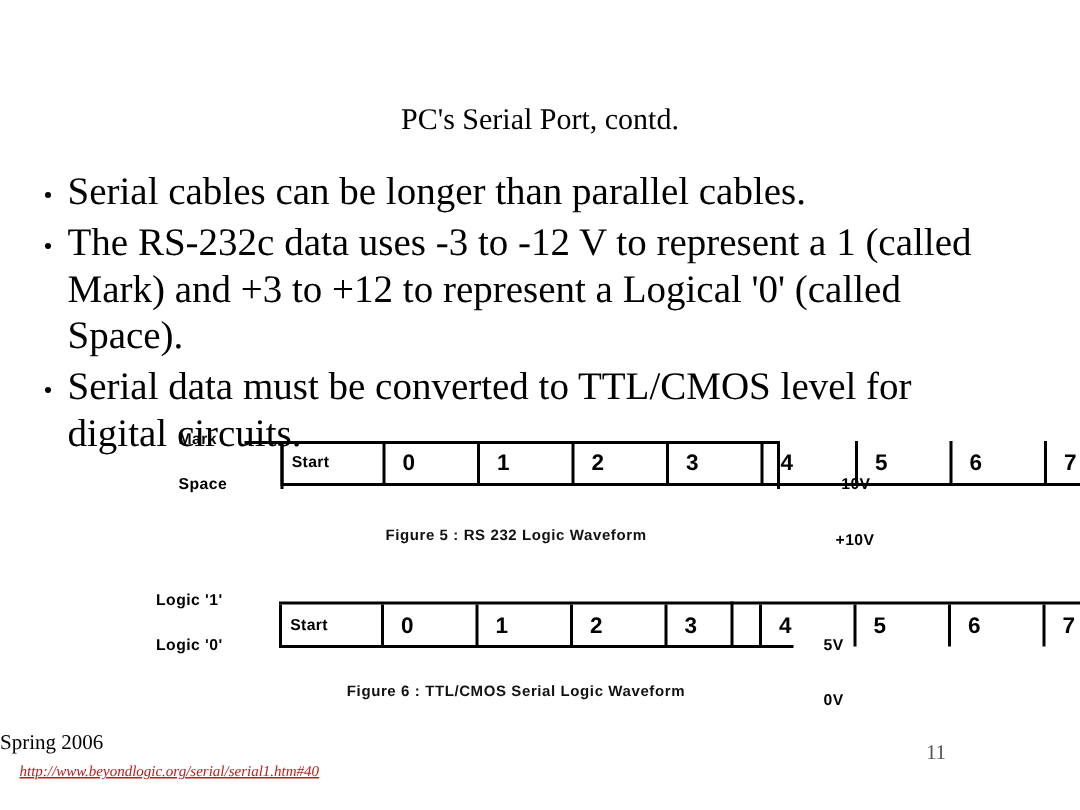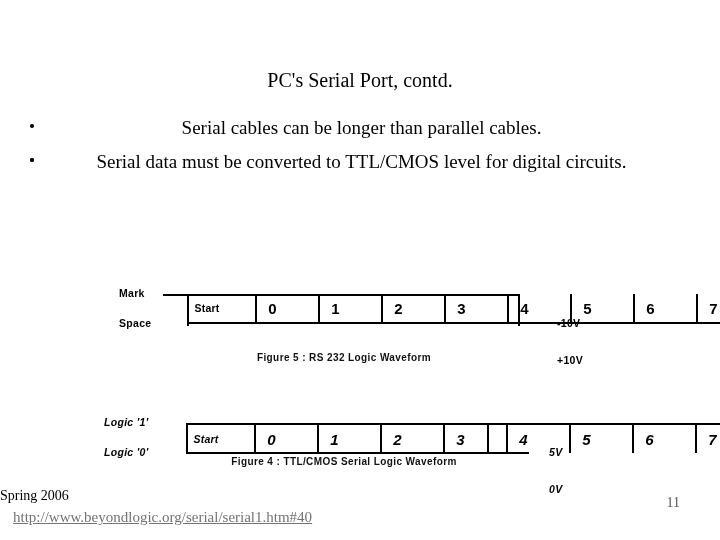--- a/index.html
+++ b/index.html
@@ -28,23 +28,22 @@
     font-family: "Liberation Serif", "DejaVu Serif", serif;
     white-space: nowrap;
   }
 
   
   #body-text {
     position: absolute;
     left: 28px;
     top: 112px;
     width: 650px;
-    font-size: 19px;
+    font-size: 26px;
     line-height: 31px;
-    text-align: center;
   }
   .bullet-line {
     position: relative;
     padding-left: 17px;
     margin: 0 0 3px 0;
     text-indent: 0;
   }
   .bullet-dot {
     position: absolute;
     left: 2px;
@@ -56,21 +55,21 @@
   }
   .bullet-line .txt { display: inline; }
 
   
   .figure {
     position: absolute;
     left: 0;
     width: 656px;
   }
   #figure5 { top: 286px; }
-  #figure4 { top: 406px; font-style: italic; }
+  #figure4 { top: 384px; }
 
   .wave-wrap {
     position: relative;
     height: 60px;
     width: 720px;
   }
 
   
   .side-label {
     position: absolute;
@@ -138,53 +137,55 @@
     position: absolute;
     left: 0;
     top: 488px;
     width: 720px;
     text-align: left;
     font-size: 14px;
     font-family: "Liberation Serif", "DejaVu Serif", serif;
   }
   #page-number {
     position: absolute;
-    left: 620px;
+    left: 594px;
     top: 495px;
     width: 60px;
-    text-align: right;
+    text-align: center;
     font-size: 14px;
     color: #555;
     font-family: "Liberation Serif", "DejaVu Serif", serif;
   }
   #source-link {
     position: absolute;
     left: 13px;
     top: 509px;
     font-family: "Liberation Serif", "DejaVu Serif", serif;
-    font-size: 15px;
-    color: #737373;
+    font-size: 10px;
+    color: #b91c1c;
     text-decoration: underline;
     white-space: nowrap;
+    font-style: italic;
   }
 </style>
 </head>
 <body>
 
 <div id="slide-title">PC's Serial Port, contd.</div>
 
 <div id="body-text">
 
   <div class="bullet-line">
     <span class="bullet-dot"></span>
     <span class="txt">Serial cables can be longer than parallel cables.</span>
   </div>
 
   <div class="bullet-line">
     <span class="bullet-dot"></span>
+    <span class="txt">The RS-232c data uses -3 to -12 V to represent a 1 (called Mark) and +3 to +12 to represent a Logical '0' (called Space).</span>
   </div>
 
   <div class="bullet-line">
     <span class="bullet-dot"></span>
     <span class="txt">Serial data must be converted to TTL/CMOS level for digital circuits.</span>
   </div>
 
 </div>
 
 <div class="figure" id="figure5">
@@ -243,19 +244,19 @@
     </div>
 
     <div class="rail rail-h" style="left:186px; top:46px; width:303px;"></div>
 
     <div class="rail rail-v" style="left:487px; top:17px; height:31px;"></div>
     <div class="rail rail-h" style="left:487px; top:46px; width:42px;"></div>
 
   </div>
 </div>
 
-<div class="caption" id="caption4">Figure 4 : TTL/CMOS Serial Logic Waveform</div>
+<div class="caption" id="caption4">Figure 6 : TTL/CMOS Serial Logic Waveform</div>
 
 <div id="footer-date">Spring 2006</div>
 
 <div id="page-number">11</div>
 
 <a id="source-link" href="#">http://www.beyondlogic.org/serial/serial1.htm#40</a>
 
 </body></html>

